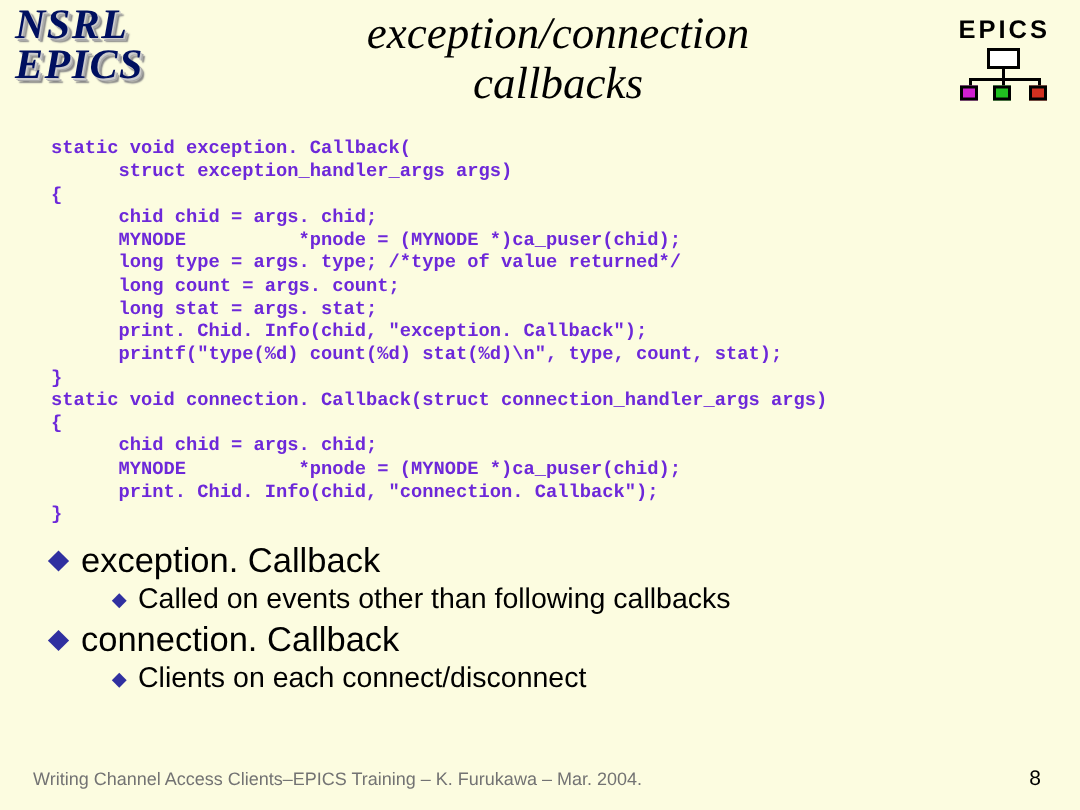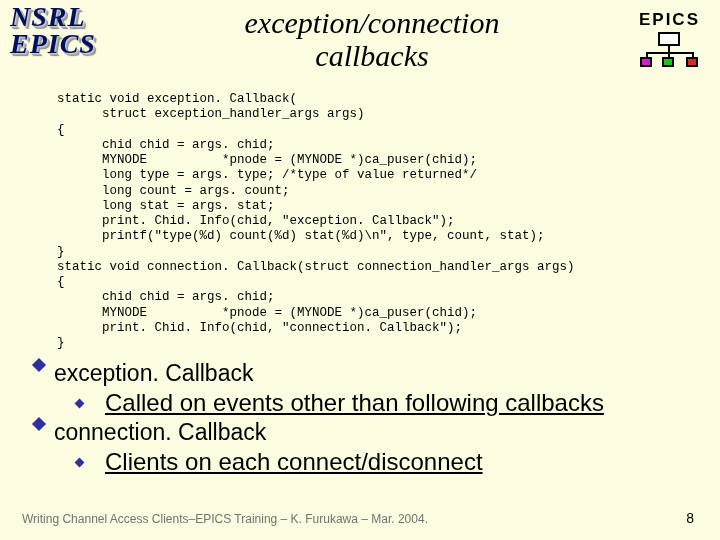--- a/index.html
+++ b/index.html
@@ -70,49 +70,47 @@
     background: #fff;
     border: 2px solid #000;
     box-sizing: border-box;
   }
   .code {
     position: absolute;
     top: 92px;
     left: 34px;
     right: 20px;
     font-family: "Courier New", Courier, monospace;
-    font-weight: normal;
+    font-weight: bold;
     font-size: 12.5px;
     line-height: 1.22;
     white-space: pre;
-    color: #000000;
-    margin-left: 23px;
+    color: #6d28d9;
   }
   .bullets {
     position: absolute;
     top: 358px;
     left: 34px;
     right: 20px;
     font-family: Arial, Helvetica, sans-serif;
     color: #000;
   }
   .b1 {
     font-size: 23px;
     margin: 2px 0 2px 0;
     display: flex;
-    align-items: flex-start;
+    align-items: center;
     gap: 10px;
   }
   .b2 {
-    font-size: 24px;
+    font-size: 19px;
     margin: 1px 0 1px 42px;
     display: flex;
     align-items: center;
-    gap: 22px;
-    text-decoration: underline;
+    gap: 9px;
   }
   .dia {
     width: 10px;
     height: 10px;
     background: #3030a0;
     transform: rotate(45deg);
     flex: 0 0 auto;
   }
   .dia.sm {
     width: 7px;

